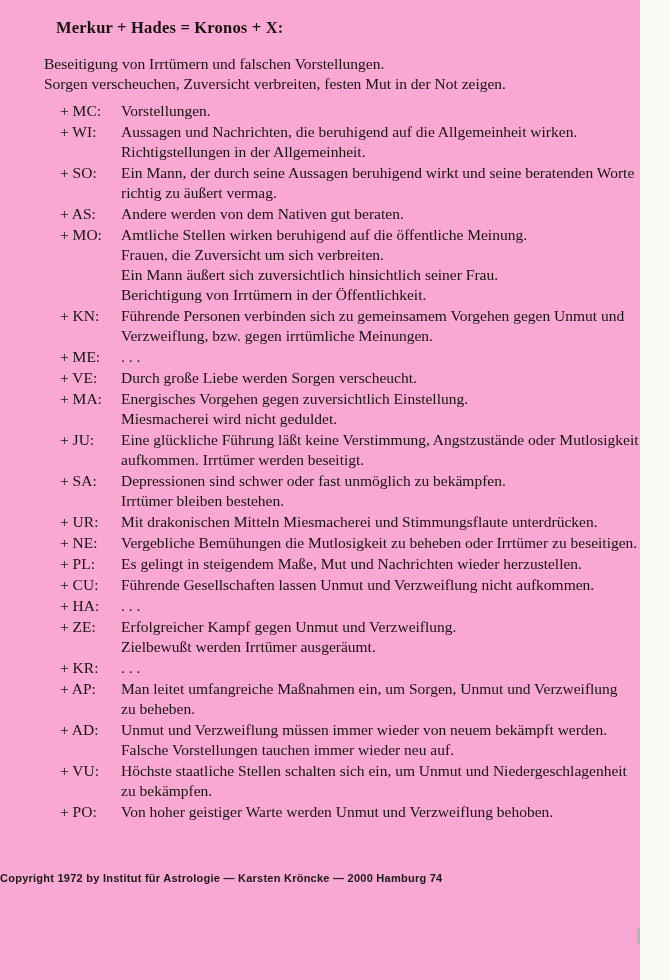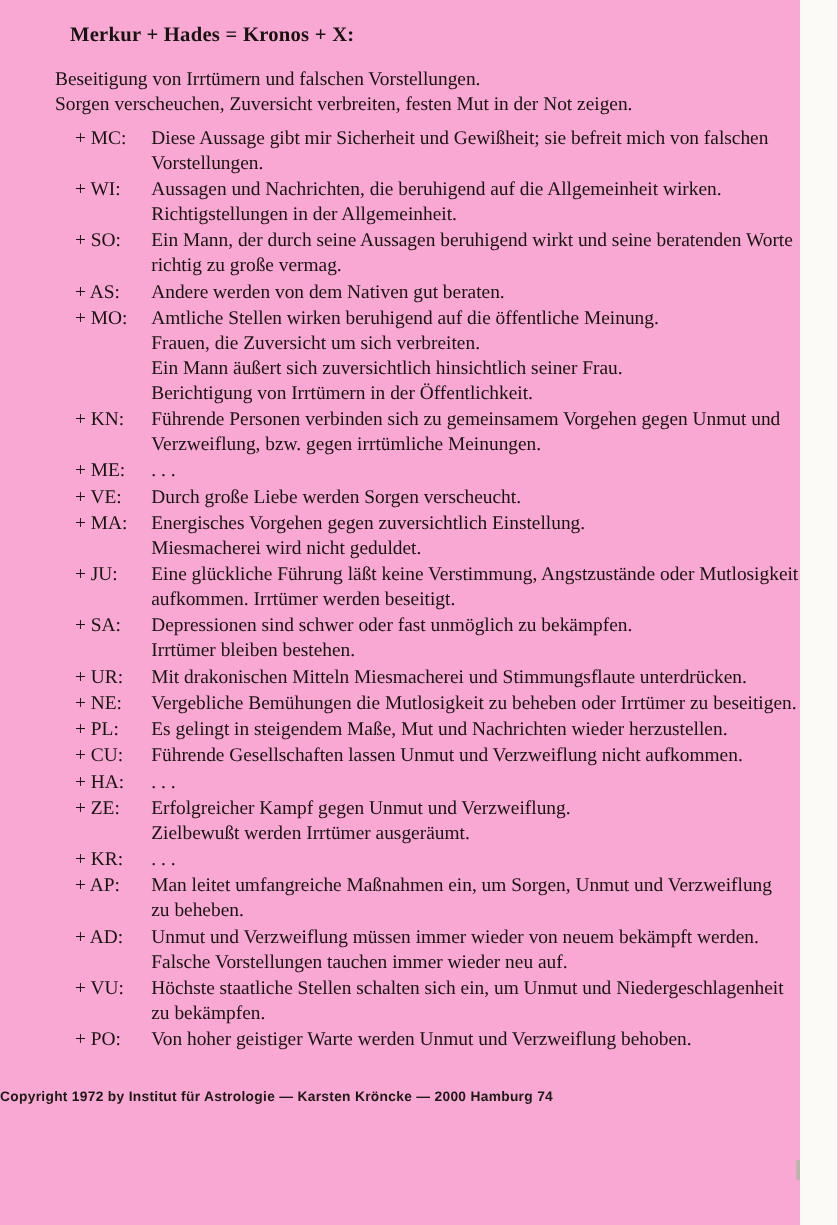--- a/index.html
+++ b/index.html
@@ -77,36 +77,35 @@
   <div class="content">
     <div class="title">Merkur + Hades = Kronos + X:</div>
     <div class="intro">
       <div class="line">Beseitigung von Irrtümern und falschen Vorstellungen.</div>
       <div class="line">Sorgen verscheuchen, Zuversicht verbreiten, festen Mut in der Not zeigen.</div>
     </div>
     <div class="entries" id="entries">
         <div class="entry">
           <span class="entry-label">+ MC:</span>
           <div class="entry-lines">
-            <div class="line">Diese Aussage gibt mir Sicherheit und Gewißheit; sie befreit mich von falschen</div>
             <div class="line">Vorstellungen.</div>
           </div>
         </div>
         <div class="entry">
           <span class="entry-label">+ WI:</span>
           <div class="entry-lines">
             <div class="line">Aussagen und Nachrichten, die beruhigend auf die Allgemeinheit wirken.</div>
             <div class="line">Richtigstellungen in der Allgemeinheit.</div>
           </div>
         </div>
         <div class="entry">
           <span class="entry-label">+ SO:</span>
           <div class="entry-lines">
             <div class="line">Ein Mann, der durch seine Aussagen beruhigend wirkt und seine beratenden Worte</div>
-            <div class="line">richtig zu große vermag.</div>
+            <div class="line">richtig zu äußert vermag.</div>
           </div>
         </div>
         <div class="entry">
           <span class="entry-label">+ AS:</span>
           <div class="entry-lines">
             <div class="line">Andere werden von dem Nativen gut beraten.</div>
           </div>
         </div>
         <div class="entry">
           <span class="entry-label">+ MO:</span>

